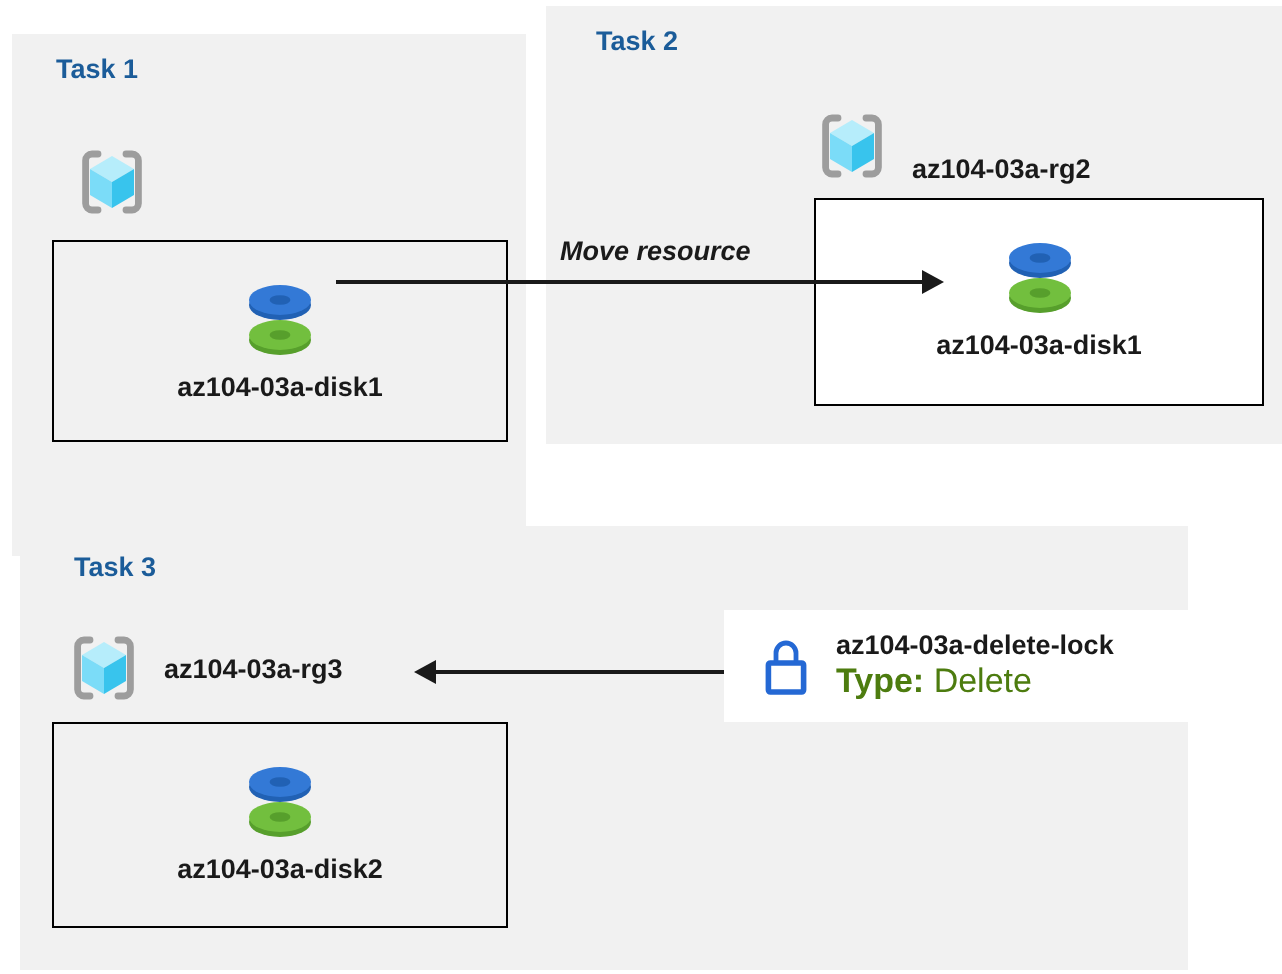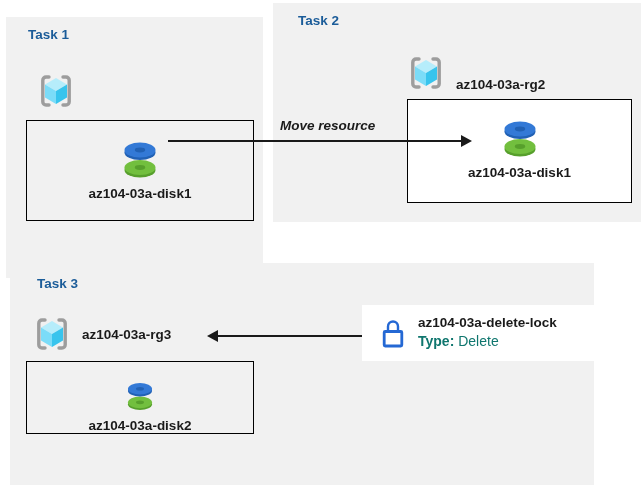--- a/index.html
+++ b/index.html
@@ -56,21 +56,21 @@
     position: absolute;
     border: 1.5px solid #000000;
     display: flex;
     flex-direction: column;
     align-items: center;
     justify-content: flex-start;
     padding-top: 19px;
   }
   #task1-panel .resource-box { left: 20px;  top: 103px; width: 228px; height: 101px; }
   #task2-panel .resource-box { left: 134px; top: 96px;  width: 225px; height: 104px; background: #ffffff; }
-  #task3-panel .resource-box { left: 16px;  top: 98px;  width: 228px; height: 73px; }
+  #task3-panel .resource-box { left: 16px;  top: 98px;  width: 228px; height: 103px; }
 
   .disk-icon { width: 34px; height: 40px; display: block; }
   .resource-box .label { margin-top: 6px; }
 
   .arrow-line {
     position: absolute;
     height: 2px;
     background: #1a1a1a;
   }
   .arrow-head {
@@ -113,22 +113,22 @@
   .lock-icon { width: 24px; height: 32px; display: block; margin: 12px 0 0 19px; }
   .lock-text { margin: 9px 0 0 13px; }
   .lock-name {
     font-size: 13.5px;
     font-weight: bold;
     color: #1a1a1a;
     line-height: 18px;
     white-space: nowrap;
   }
   .lock-type {
-    font-size: 14px;
-    color: #0f766e;
+    font-size: 17px;
+    color: #4d7c0f;
     line-height: 18px;
     white-space: nowrap;
   }
   .lock-type .bold { font-weight: bold; }
 </style>
 </head>
 <body>
 
 <div class="canvas">
 

